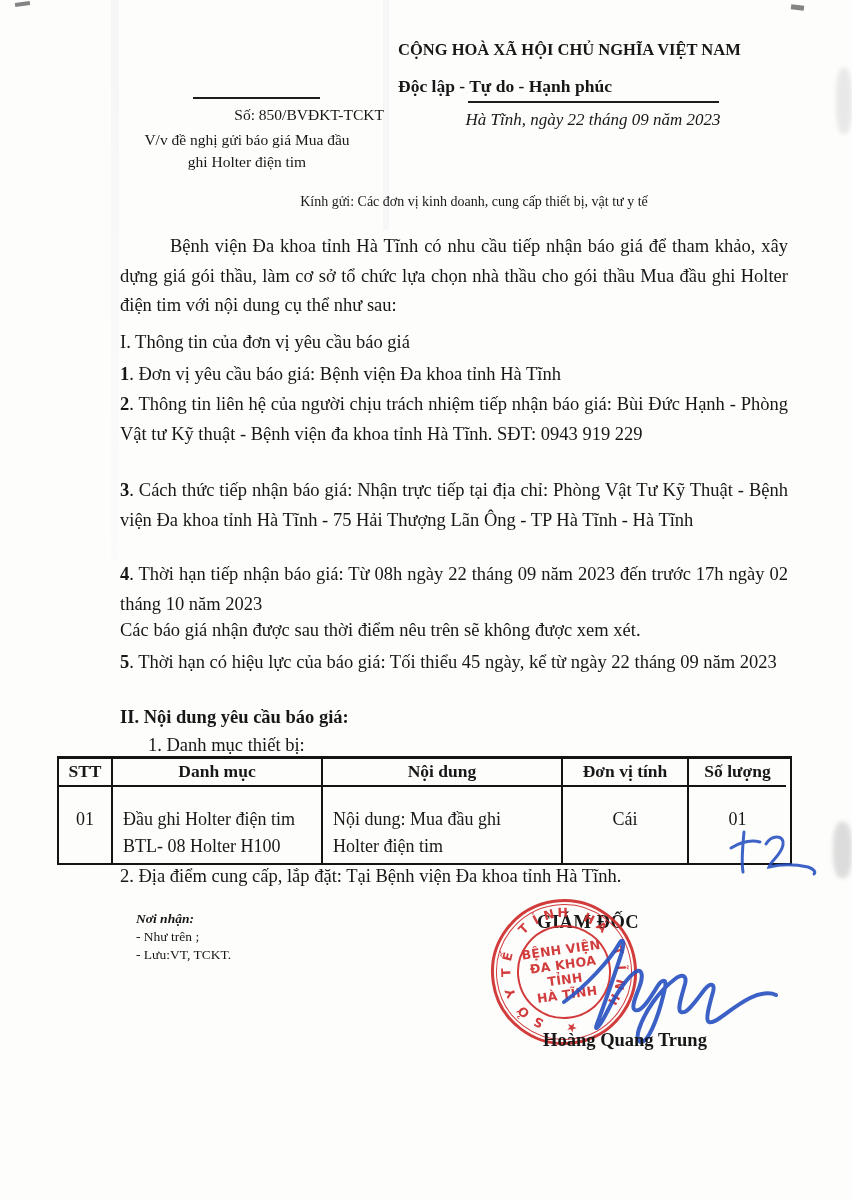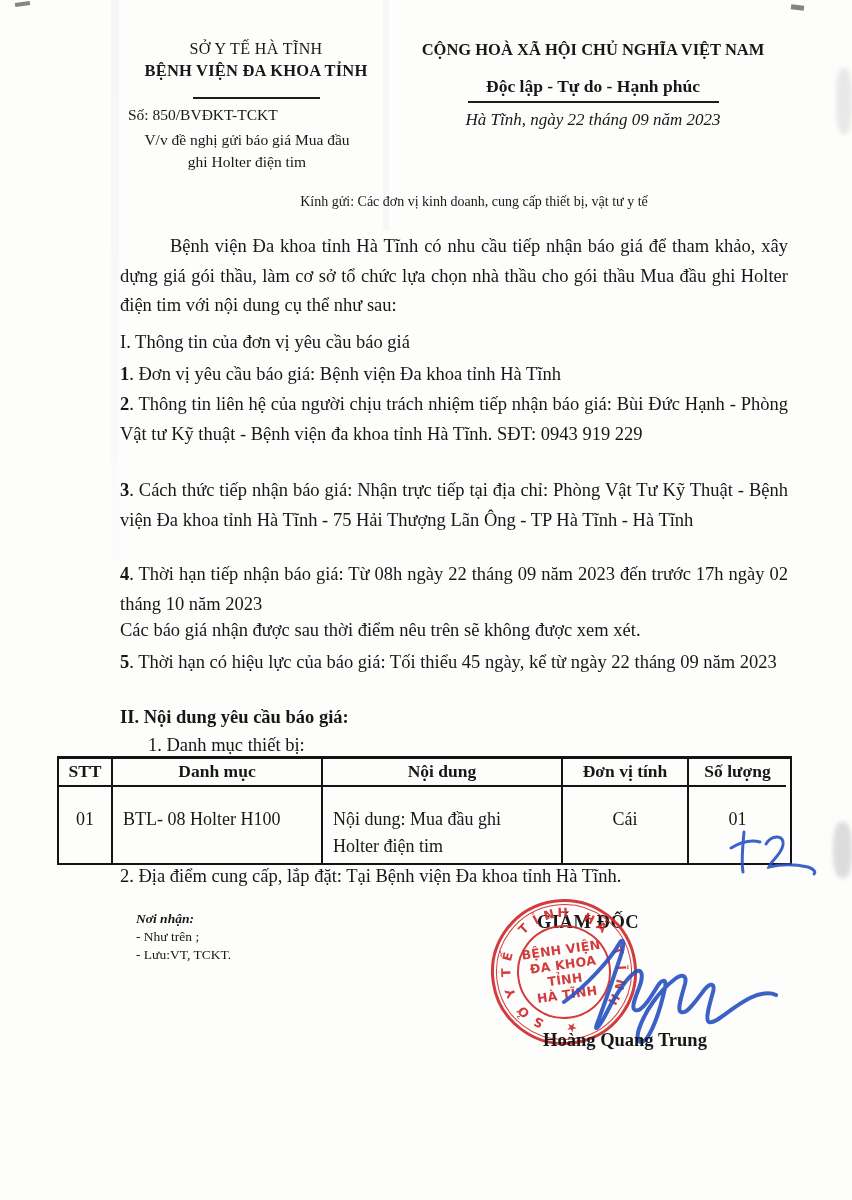--- a/index.html
+++ b/index.html
@@ -17,23 +17,23 @@
   .sp1{left:15px;top:2px;width:15px;height:4px;transform:rotate(-7deg);}
   .sp2{left:791px;top:5px;width:13px;height:5px;transform:rotate(6deg);}
 
   
   .hdr-left{position:absolute;left:128px;top:40px;width:256px;text-align:center;}
   .hdr-left .l1{font-size:16px;letter-spacing:.4px;}
   .hdr-left .l2{font-size:16.5px;font-weight:bold;margin-top:3px;letter-spacing:.2px;}
   .rule{position:absolute;background:#1d1d1d;height:2px;}
   .rule-left{left:193px;top:97px;width:127px;}
   .rule-right{left:468px;top:101px;width:251px;}
-  .hdr-doc{position:absolute;left:128px;top:106px;width:256px;text-align:left;font-size:15.5px;}
+  .hdr-doc{position:absolute;left:128px;top:106px;width:256px;text-align:right;font-size:15.5px;}
   .hdr-sub{position:absolute;left:109px;top:129px;width:276px;text-align:center;font-size:15.5px;line-height:22px;}
-  .hdr-right{position:absolute;left:398px;top:40px;width:390px;text-align:center;}
+  .hdr-right{position:absolute;left:398px;top:40px;width:390px;text-align:left;}
   .hdr-right .l1{font-size:16.5px;font-weight:bold;}
   .hdr-right .l2{font-size:17.5px;font-weight:bold;margin-top:16px;}
   .dateline{position:absolute;left:398px;top:110px;width:390px;text-align:center;font-style:italic;font-size:17px;}
 
   
   .salutation{position:absolute;left:140px;top:194px;width:668px;text-align:center;font-size:14px;}
   .para{position:absolute;left:120px;width:668px;font-size:18.5px;line-height:29.5px;text-align:justify;}
   .para .num{font-weight:bold;}
   .intro{top:232px;text-indent:50px;}
   .sec1{top:328px;text-align:left;}
@@ -80,24 +80,20 @@
 
 <div class="page">
 
   <div class="crease c1"></div>
   <div class="crease c2"></div>
   <div class="smudge sm1"></div>
   <div class="smudge sm2"></div>
   <div class="speck sp1"></div>
   <div class="speck sp2"></div>
 
-  <div class="hdr-left">
-    <div class="l1">SỞ Y TẾ HÀ TĨNH</div>
-    <div class="l2">BỆNH VIỆN ĐA KHOA TỈNH</div>
-  </div>
   <div class="rule rule-left"></div>
   <div class="hdr-doc">Số: 850/BVĐKT-TCKT</div>
   <div class="hdr-sub">
     <div>V/v đề nghị gửi báo giá Mua đầu</div>
     <div>ghi Holter điện tim</div>
   </div>
 
   <div class="hdr-right">
     <div class="l1">CỘNG HOÀ XÃ HỘI CHỦ NGHĨA VIỆT NAM</div>
     <div class="l2">Độc lập - Tự do - Hạnh phúc</div>
@@ -123,20 +119,21 @@
     <div class="t-row t-head">
       <div class="t-cell">STT</div>
       <div class="t-cell">Danh mục</div>
       <div class="t-cell">Nội dung</div>
       <div class="t-cell">Đơn vị tính</div>
       <div class="t-cell">Số lượng</div>
     </div>
     <div class="t-row t-body">
       <div class="t-cell cell-c">01</div>
       <div class="t-cell cell-l">
+        <div>Đầu ghi Holter điện tim</div>
         <div>BTL- 08 Holter H100</div>
       </div>
       <div class="t-cell cell-l">
         <div>Nội dung: Mua đầu ghi</div>
         <div>Holter điện tim</div>
       </div>
       <div class="t-cell cell-c">Cái</div>
       <div class="t-cell cell-c">01</div>
     </div>
   </div>

